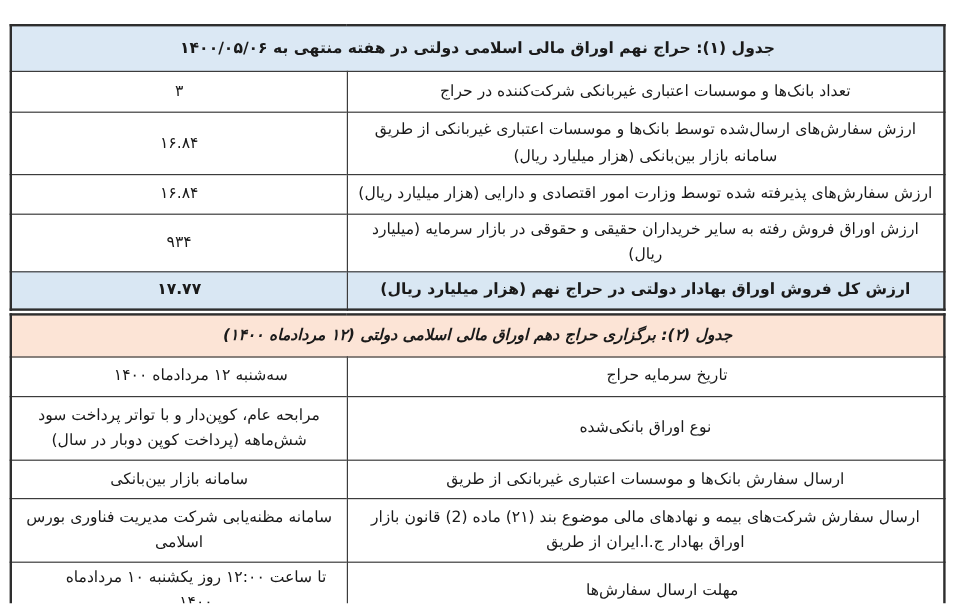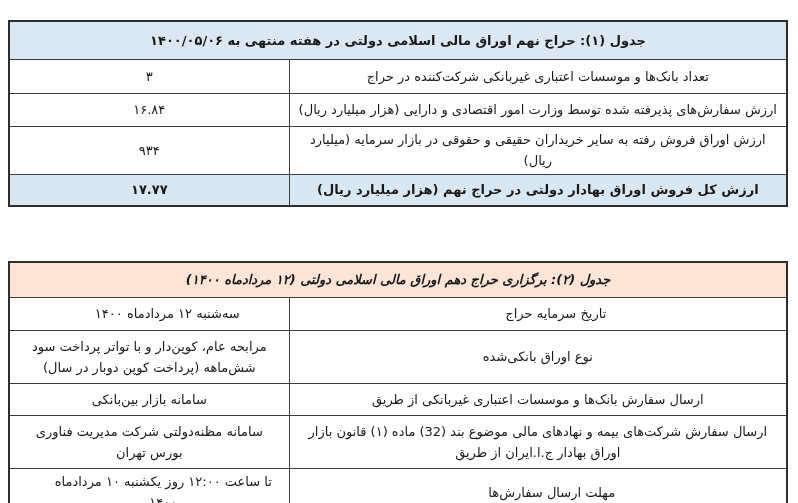--- a/index.html
+++ b/index.html
@@ -80,20 +80,24 @@
     <thead>
       <tr>
         <th class="table-title" colspan="2">جدول (۱): حراج نهم اوراق مالی اسلامی دولتی در هفته منتهی به ۱۴۰۰/۰۵/۰۶</th>
       </tr>
     </thead>
     <tbody>
       <tr class="r0">
         <td>تعداد بانک‌ها و موسسات اعتباری غیربانکی شرکت‌کننده در حراج</td>
         <td>۳</td>
       </tr>
+      <tr class="r1">
+        <td>ارزش سفارش‌های ارسال‌شده توسط بانک‌ها و موسسات اعتباری غیربانکی از طریق سامانه بازار بین‌بانکی (هزار میلیارد ریال)</td>
+        <td>۱۶.۸۴</td>
+      </tr>
       <tr class="r2">
         <td>ارزش سفارش‌های پذیرفته شده توسط وزارت امور اقتصادی و دارایی (هزار میلیارد ریال)</td>
         <td>۱۶.۸۴</td>
       </tr>
       <tr class="r3">
         <td>ارزش اوراق فروش رفته به سایر خریداران حقیقی و حقوقی در بازار سرمایه (میلیارد ریال)</td>
         <td>۹۳۴</td>
       </tr>
       <tr class="r4 total-row">
         <td>ارزش کل فروش اوراق بهادار دولتی در حراج نهم (هزار میلیارد ریال)</td>
@@ -119,22 +123,22 @@
       </tr>
       <tr class="r1">
         <td>نوع اوراق بانکی‌شده</td>
         <td>مرابحه عام، کوپن‌دار و با تواتر پرداخت سود شش‌ماهه (پرداخت کوپن دوبار در سال)</td>
       </tr>
       <tr class="r2">
         <td>ارسال سفارش بانک‌ها و موسسات اعتباری غیربانکی از طریق</td>
         <td>سامانه بازار بین‌بانکی</td>
       </tr>
       <tr class="r3">
-        <td>ارسال سفارش شرکت‌های بیمه و نهادهای مالی موضوع بند (32) ماده (۱) قانون بازار اوراق بهادار ج.ا.ایران از طریق</td>
-        <td>سامانه مظنه‌دولتی شرکت مدیریت فناوری بورس تهران</td>
+        <td>ارسال سفارش شرکت‌های بیمه و نهادهای مالی موضوع بند (۲۱) ماده (2) قانون بازار اوراق بهادار ج.ا.ایران از طریق</td>
+        <td>سامانه مظنه‌یابی شرکت مدیریت فناوری بورس اسلامی</td>
       </tr>
       <tr class="r4">
         <td>مهلت ارسال سفارش‌ها</td>
         <td>تا ساعت ۱۲:۰۰ روز یکشنبه ۱۰ مردادماه ۱۴۰۰</td>
       </tr>
     </tbody>
   </table>
 
 </div>
 

